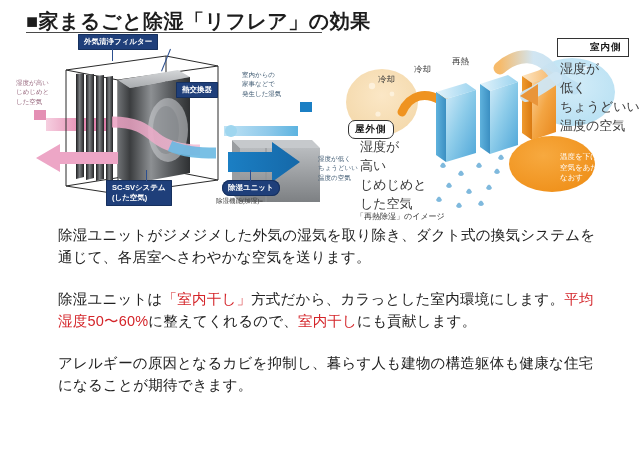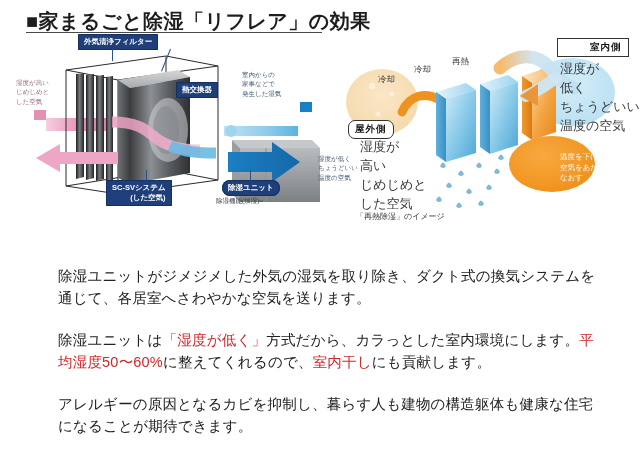--- a/index.html
+++ b/index.html
@@ -40,21 +40,21 @@
 
   
   .note{
     position:absolute;font-size:6.5px;line-height:1.45;color:#4a4a4a;white-space:pre-line;
     font-family:"Liberation Serif","DejaVu Serif",serif;
   }
 
   
   .para{
     position:absolute;left:58px;font-size:14.5px;line-height:1.55;color:#212121;
-    letter-spacing:.2px;width:540px;margin-top:41px;
+    letter-spacing:.2px;width:540px;
   }
   .para .hl{color:#d4252a;}
   .p1{top:224px;}
   .p2{top:288px;}
   .p3{top:352px;}
 
   
   .watermark{
     position:absolute;left:0;right:0;top:410px;text-align:center;
     font-size:22px;font-weight:700;color:#ffffff;
@@ -192,21 +192,21 @@
         <polygon points="228,118 272,118 272,108 300,128 272,148 272,138 228,138" fill="url(#gBlueArrow)"></polygon>
       </g>
     </svg>
 
     <div class="chip" style="left:78px;top:0px;">外気清浄フィルター</div>
     <div class="leader" style="left:112px;top:15px;width:1px;height:12px;"></div>
 
     <div class="chip" style="left:176px;top:0px;margin-top:48px;">熱交換器</div>
     <div class="leader" style="left:170px;top:15px;width:1px;height:24px;transform:rotate(22deg);transform-origin:top;"></div>
 
-    <div class="chip two" style="left:106px;top:146px;text-align:right;">
+    <div class="chip two" style="left:106px;top:146px;text-align:left;">
       <div>SC-SVシステム</div>
       <div>(した空気)</div>
     </div>
     <div class="leader" style="left:146px;top:136px;width:1px;height:11px;"></div>
 
     <div class="chip" style="left:222px;top:146px;border-radius:8px;">除湿ユニット</div>
     <div class="leader" style="left:250px;top:136px;width:1px;height:11px;"></div>
     <div class="note" style="left:216px;top:162px;font-size:6.5px;color:#3a3a3a;">除湿機能(加湿)=</div>
 
     <div class="vtag pink" style="left:34px;top:76px;">屋外</div>
@@ -340,19 +340,19 @@
     <div class="blob-text" style="left:520px;top:118px;margin-left:40px;">温度を下げた
 空気をあたため
 なおす</div>
 
     <div class="caption" style="left:356px;top:160px;margin-top:17px;">「再熱除湿」のイメージ</div>
   </div>
 
   <div class="para p1">除湿ユニットがジメジメした外気の湿気を取り除き、ダクト式の換気システムを通じて、各居室へさわやかな空気を送ります。</div>
 
   <div class="para p2">
-    <span>除湿ユニットは</span><span class="hl">「湿度が低く」</span><span>方式だから、カラっとした室内環境にします。</span><span class="hl">平均湿度50〜60%</span><span>に整えてくれるので、</span><span class="hl">室内干し</span><span>にも貢献します。</span>
+    <span>除湿ユニットは</span><span class="hl">「室内干し」</span><span>方式だから、カラっとした室内環境にします。</span><span class="hl">平均湿度50〜60%</span><span>に整えてくれるので、</span><span class="hl">室内干し</span><span>にも貢献します。</span>
   </div>
 
   <div class="para p3">アレルギーの原因となるカビを抑制し、暮らす人も建物の構造躯体も健康な住宅になることが期待できます。</div>
 
 
 </div>
 
 </body></html>

